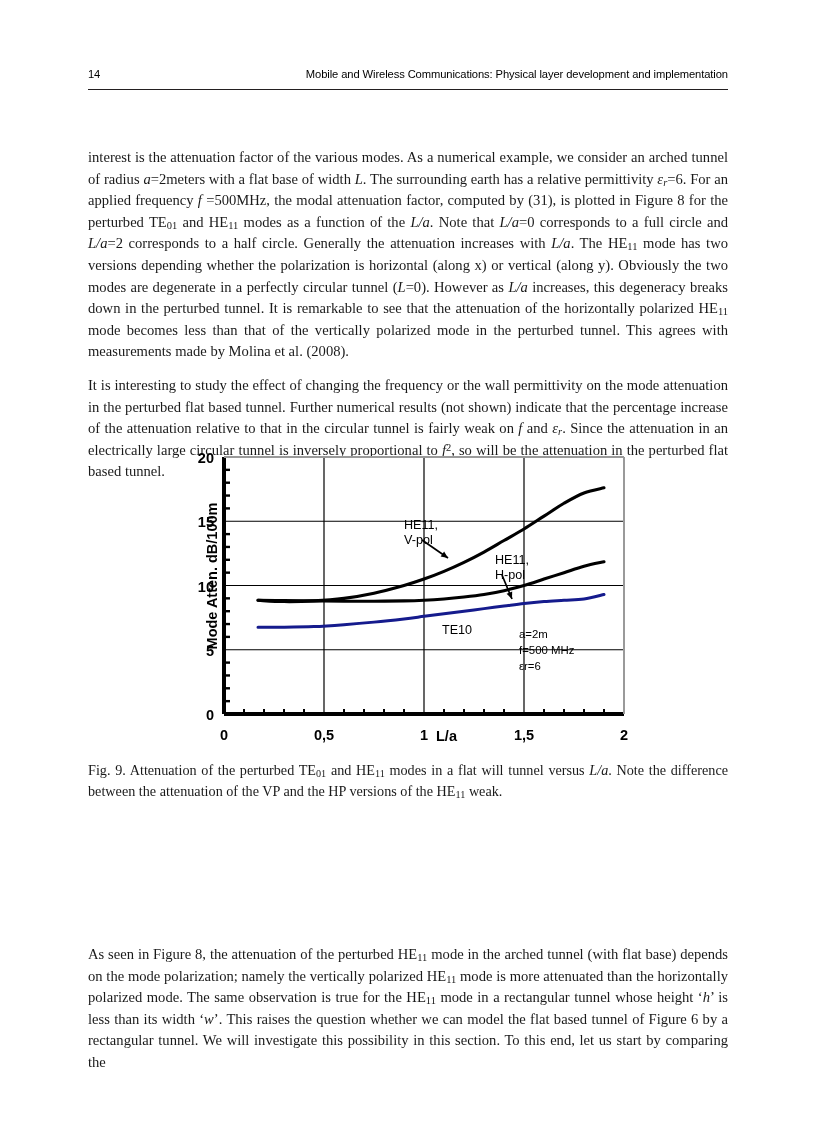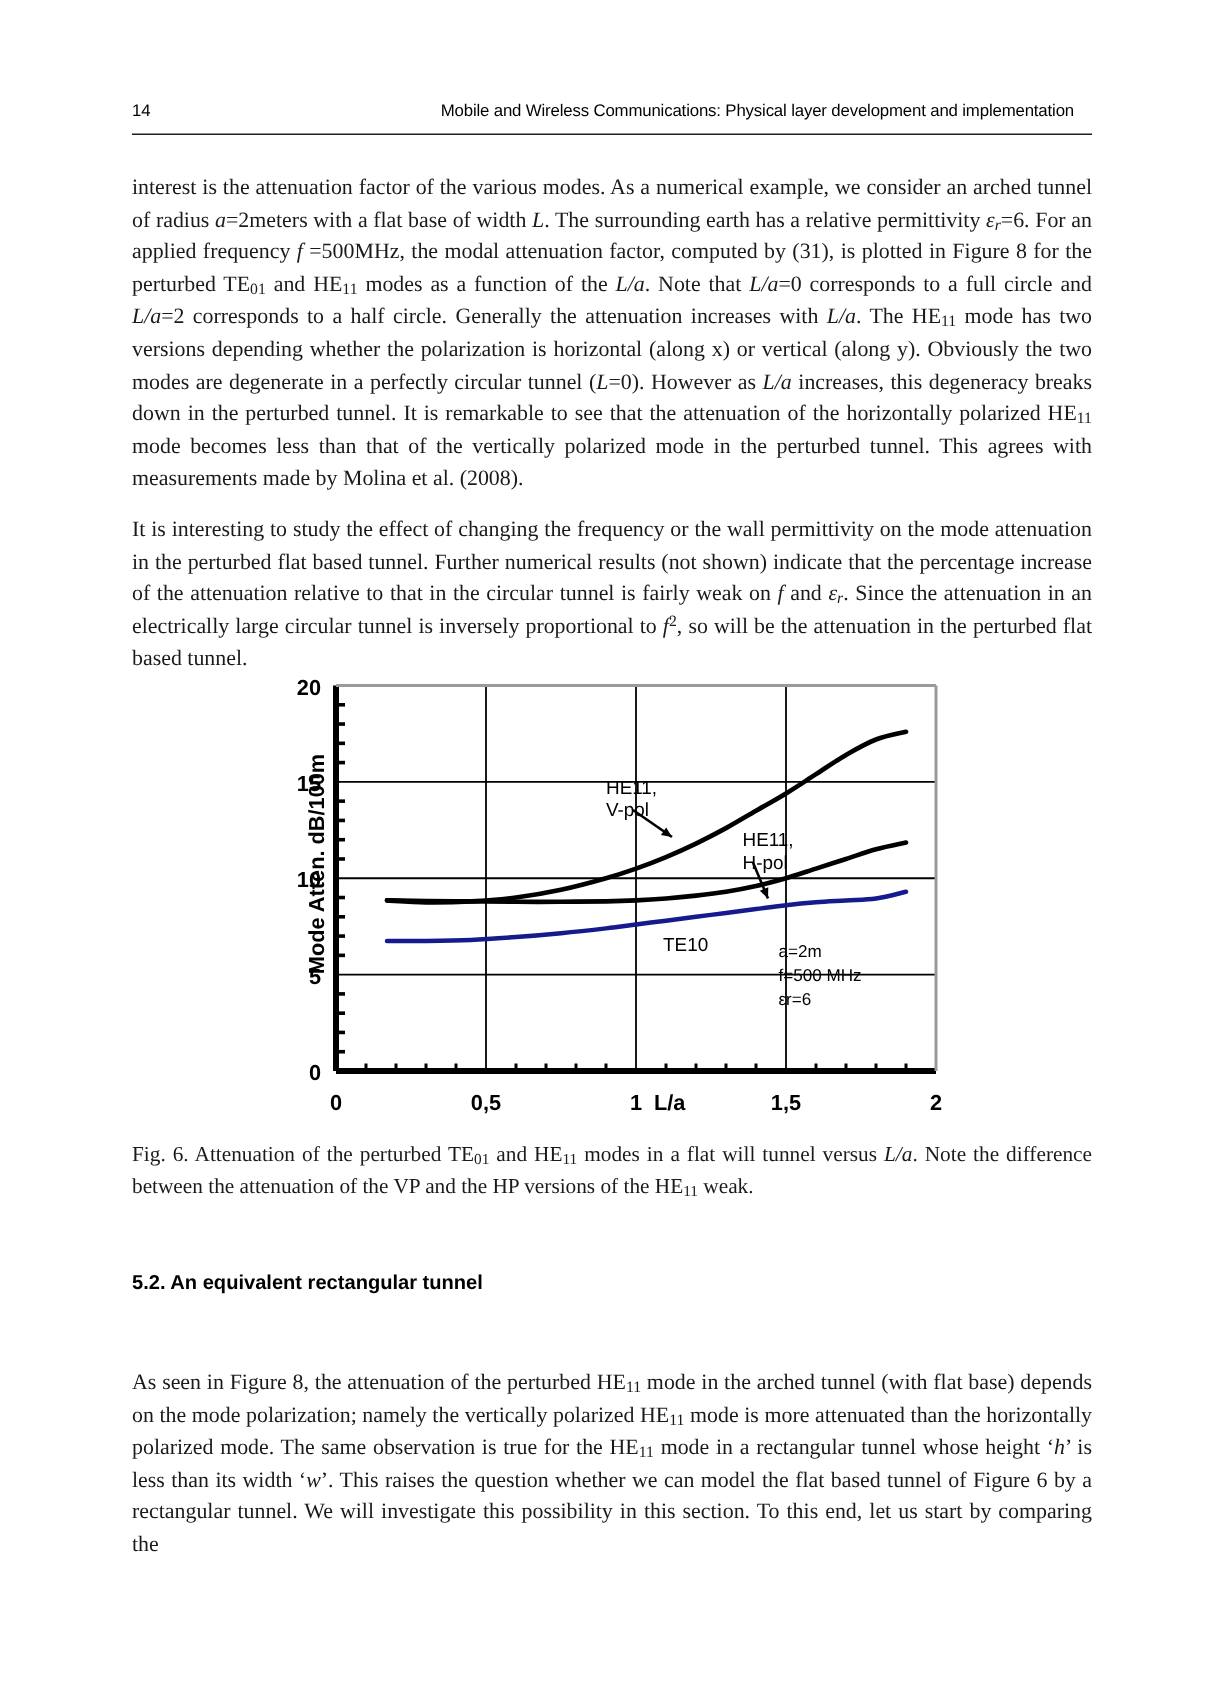--- a/index.html
+++ b/index.html
@@ -33,21 +33,21 @@
     font-size: 11.2px;
     letter-spacing: -0.1px;
   }
   .running-head .folio {
     position: absolute;
     left: 0;
     top: 0;
   }
   .running-head .rh-title {
     position: absolute;
-    right: 12px;
+    right: 0;
     top: 0;
     white-space: nowrap;
   }
   .rule {
     position: absolute;
     left: 88px;
     top: 89px;
     width: 640px;
     height: 0;
     border-top: 1.1px solid #231f20;
@@ -56,20 +56,21 @@
   
   .body-block {
     position: absolute;
     left: 88px;
     width: 640px;
     font-size: 14.6px;
     line-height: 21.6px;
     text-align: justify;
     text-justify: inter-word;
     color: #1a1a1a;
+    margin-top: 32px;
   }
   #para1 { top: 115px; }
   #para2 { top: 343px; }
 
   .body-block p { margin: 0; }
   .it { font-style: italic; }
   sub {
     font-size: 0.72em;
     vertical-align: -0.22em;
     line-height: 0;
@@ -275,22 +276,21 @@
 
       <g id="param-group">
           <text x="369" y="190" class="param-lbl">a=2m</text>
           <text x="369" y="206" class="param-lbl">f=500 MHz</text>
           <text x="369" y="222" class="param-lbl">εr=6</text>
         </g>
     </svg>
   </div>
 
   <div class="caption">
-    <p><span>Fig. 6. Attenuation of the perturbed TE</span><sub>01</sub><span> and HE</span><sub>11</sub><span> modes in a flat will tunnel versus </span><span class="it">L/a</span><span>. Note the difference between the attenuation of the VP and the HP versions of the HE</span><sub>11</sub><span> weak.</span></p>
-  </div>
-
-  <div class="section-heading">5.2. An equivalent rectangular tunnel</div>
+    <p><span>Fig. 9. Attenuation of the perturbed TE</span><sub>01</sub><span> and HE</span><sub>11</sub><span> modes in a flat will tunnel versus </span><span class="it">L/a</span><span>. Note the difference between the attenuation of the VP and the HP versions of the HE</span><sub>11</sub><span> weak.</span></p>
+  </div>
+
 
   <div class="body-block" id="para3">
     <p><span>As seen in Figure 8, the attenuation of the perturbed HE</span><sub>11</sub><span> mode in the arched tunnel (with flat base) depends on the mode polarization; namely the vertically polarized HE</span><sub>11</sub><span> mode is more attenuated than the horizontally polarized mode. The same observation is true for the HE</span><sub>11</sub><span> mode in a rectangular tunnel whose height ‘</span><span class="it">h</span><span>’ is less than its width ‘</span><span class="it">w</span><span>’. This raises the question whether we can model the flat based tunnel of Figure 6 by a rectangular tunnel. We will investigate this possibility in this section. To this end, let us start by comparing the</span></p>
   </div>
 
 </div>
 
 </body></html>

